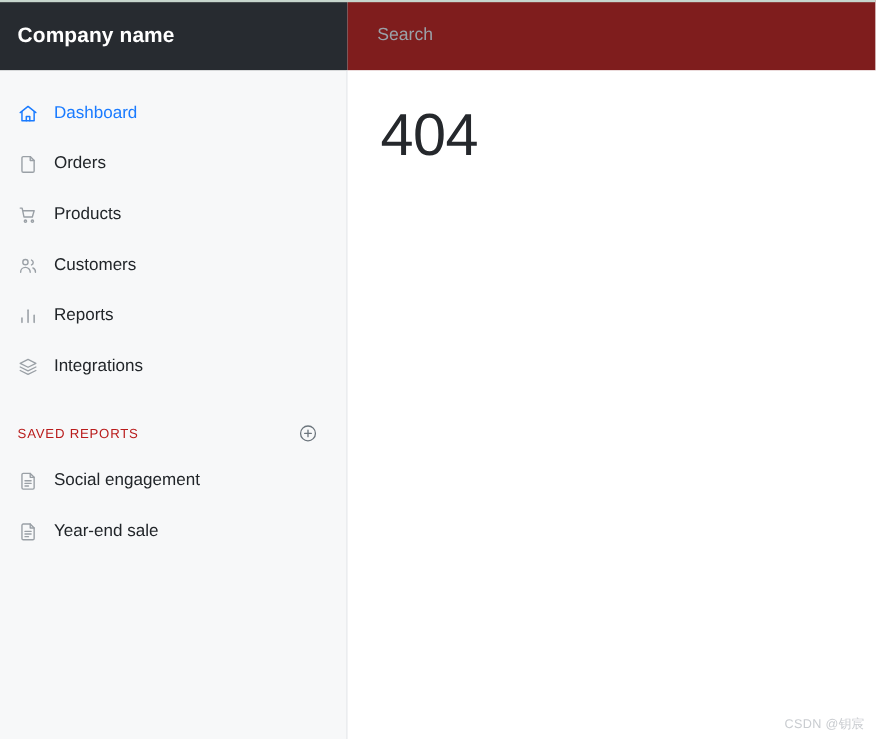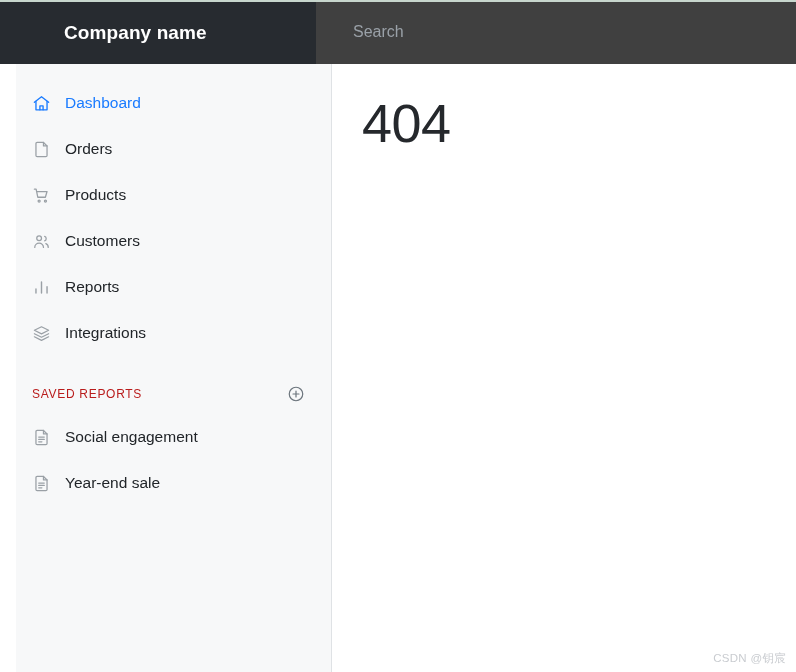--- a/index.html
+++ b/index.html
@@ -51,29 +51,28 @@
     align-items: center;
     padding-left: 16px;
   }
 
   .brand-title {
     color: #ffffff;
     font-size: 19px;
     font-weight: 600;
     letter-spacing: 0.1px;
     line-height: 1;
-    margin-left: 48px;
   }
 
   .searchbar {
     flex: 1 1 auto;
-    background: #404040;
-    display: flex;
-    align-items: center;
-    padding-left: 37px;
+    background: #7f1d1d;
+    display: flex;
+    align-items: center;
+    padding-left: 27px;
   }
 
   .search-input {
     background: transparent;
     border: none;
     outline: none;
     color: #e8eaed;
     font-family: "Liberation Sans", sans-serif;
     font-size: 16px;
     width: 100%;
@@ -82,21 +81,20 @@
   .search-input::placeholder {
     color: #9aa1a8;
     opacity: 1;
   }
 
   
   .shell {
     display: flex;
     flex: 1 1 auto;
     min-height: 0;
-    padding-left: 16px;
   }
 
   .sidebar {
     width: 316px;
     flex: 0 0 316px;
     background: #f7f8f9;
     border-right: 1px solid #dfe2e5;
     padding-top: 16px;
     overflow: hidden;
   }

